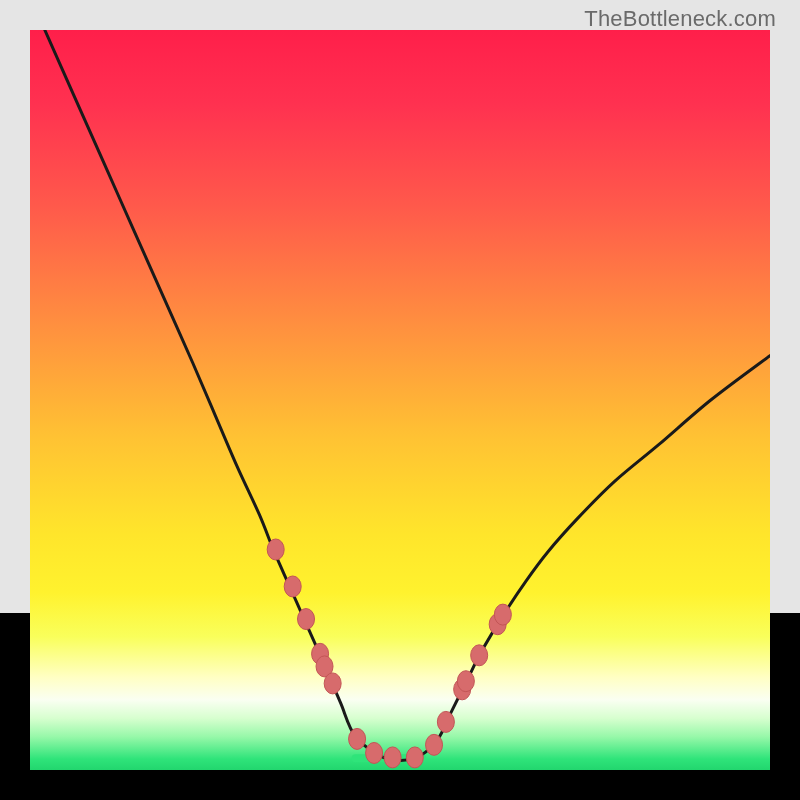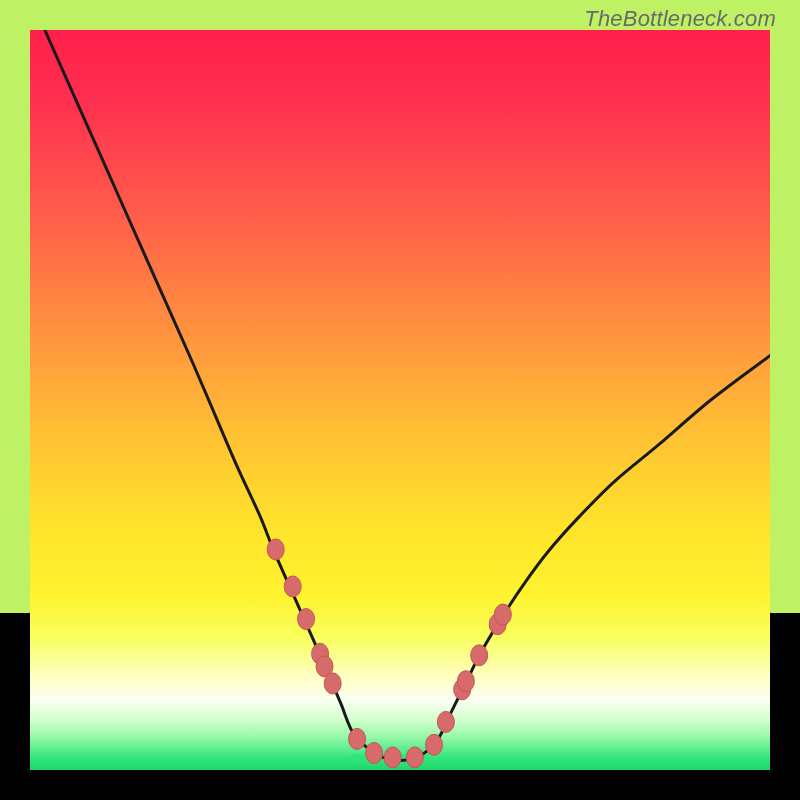--- a/index.html
+++ b/index.html
@@ -8,22 +8,21 @@
     width: 800px;
     height: 800px;
     background: #000;
     font-family: Arial, Helvetica, sans-serif;
     overflow: hidden;
   }
   .stage {
     position: relative;
     width: 800px;
     height: 613px;
-    background: #bef264;
-    font-style: italic;
+    background: #e5e5e5;
   }
   .plot {
     position: absolute;
     left: 30px;
     top: 30px;
     width: 740px;
     height: 740px;
     overflow: hidden;
   }
   .gradient {

